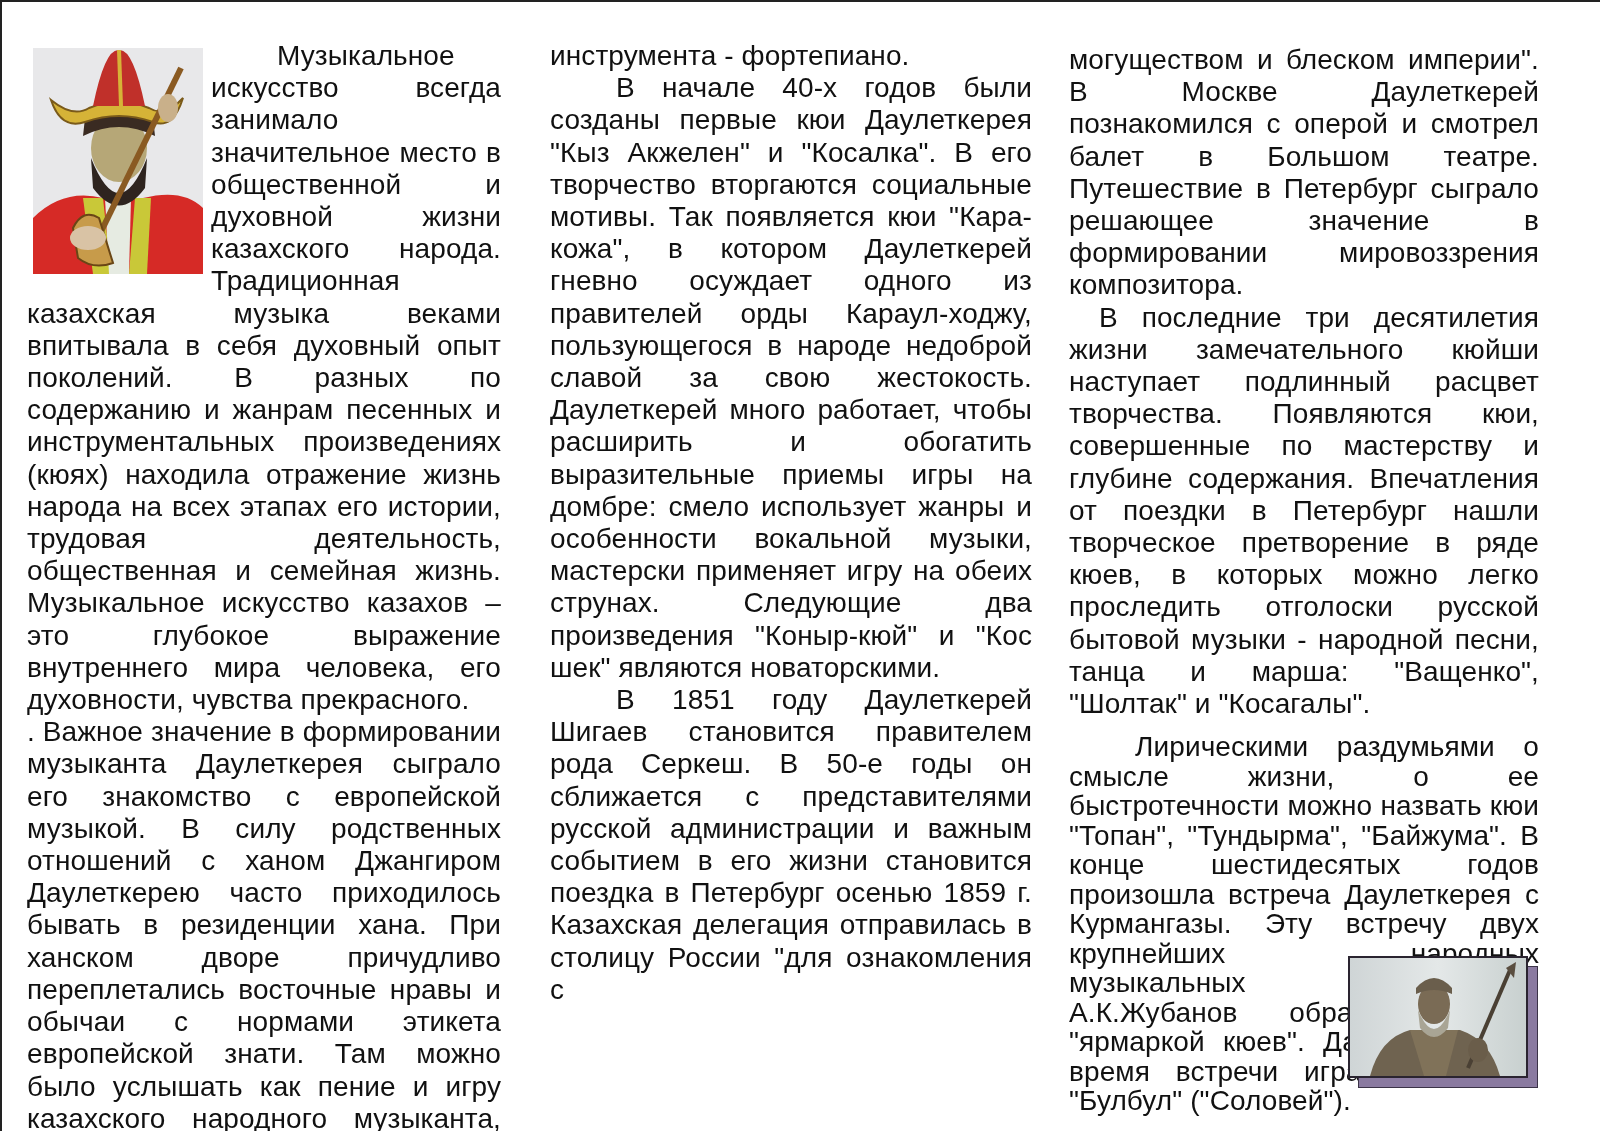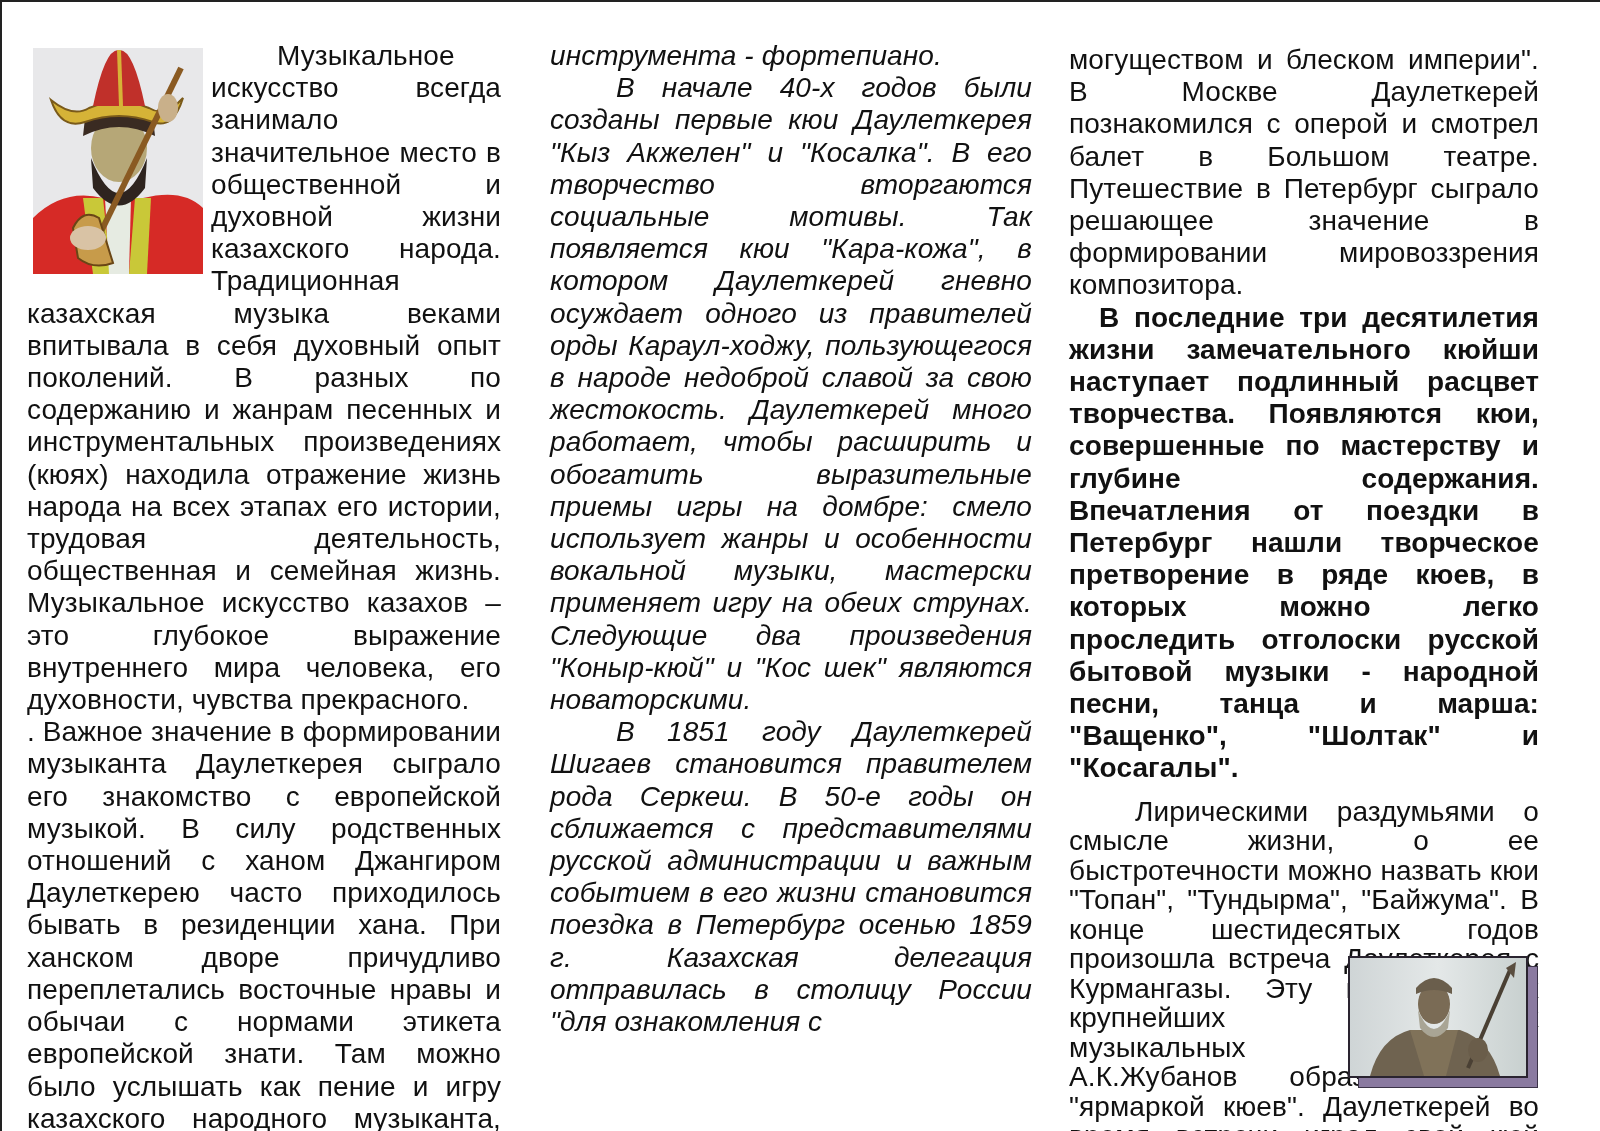--- a/index.html
+++ b/index.html
@@ -10,23 +10,23 @@
   .frame {
     position: absolute; left: 0; top: 0; width: 1598px; height: 1131px;
     border-left: 2px solid #222; border-top: 2px solid #222;
   }
   .col {
     position: absolute; top: 40px; font-size: 28px; line-height: 32.2px;
     text-align: justify; letter-spacing: 0.1px;
   }
   .col p { margin: 0; }
   .col .ind { text-indent: 66px; }
-  .col .ind2 { text-indent: 30px; font-weight: bold; }
+  .col .ind2 { text-indent: 30px; }
   #col1 { left: 27px; width: 474px; }
-  #col2 { left: 550px; width: 482px; font-style: italic; }
+  #col2 { left: 550px; width: 482px; }
   #col3 { left: 1069px; width: 470px; top: 44px; }
   #col3 .tight { line-height: 29.5px; }
 
   .portrait {
     float: left; width: 170px; height: 226px; margin: 8px 8px 0 6px;
     background: #e9e9ea; position: relative; overflow: hidden;
   }
   .statue-wrap {
     position: absolute; left: 1348px; top: 956px; width: 178px; height: 120px;
   }

